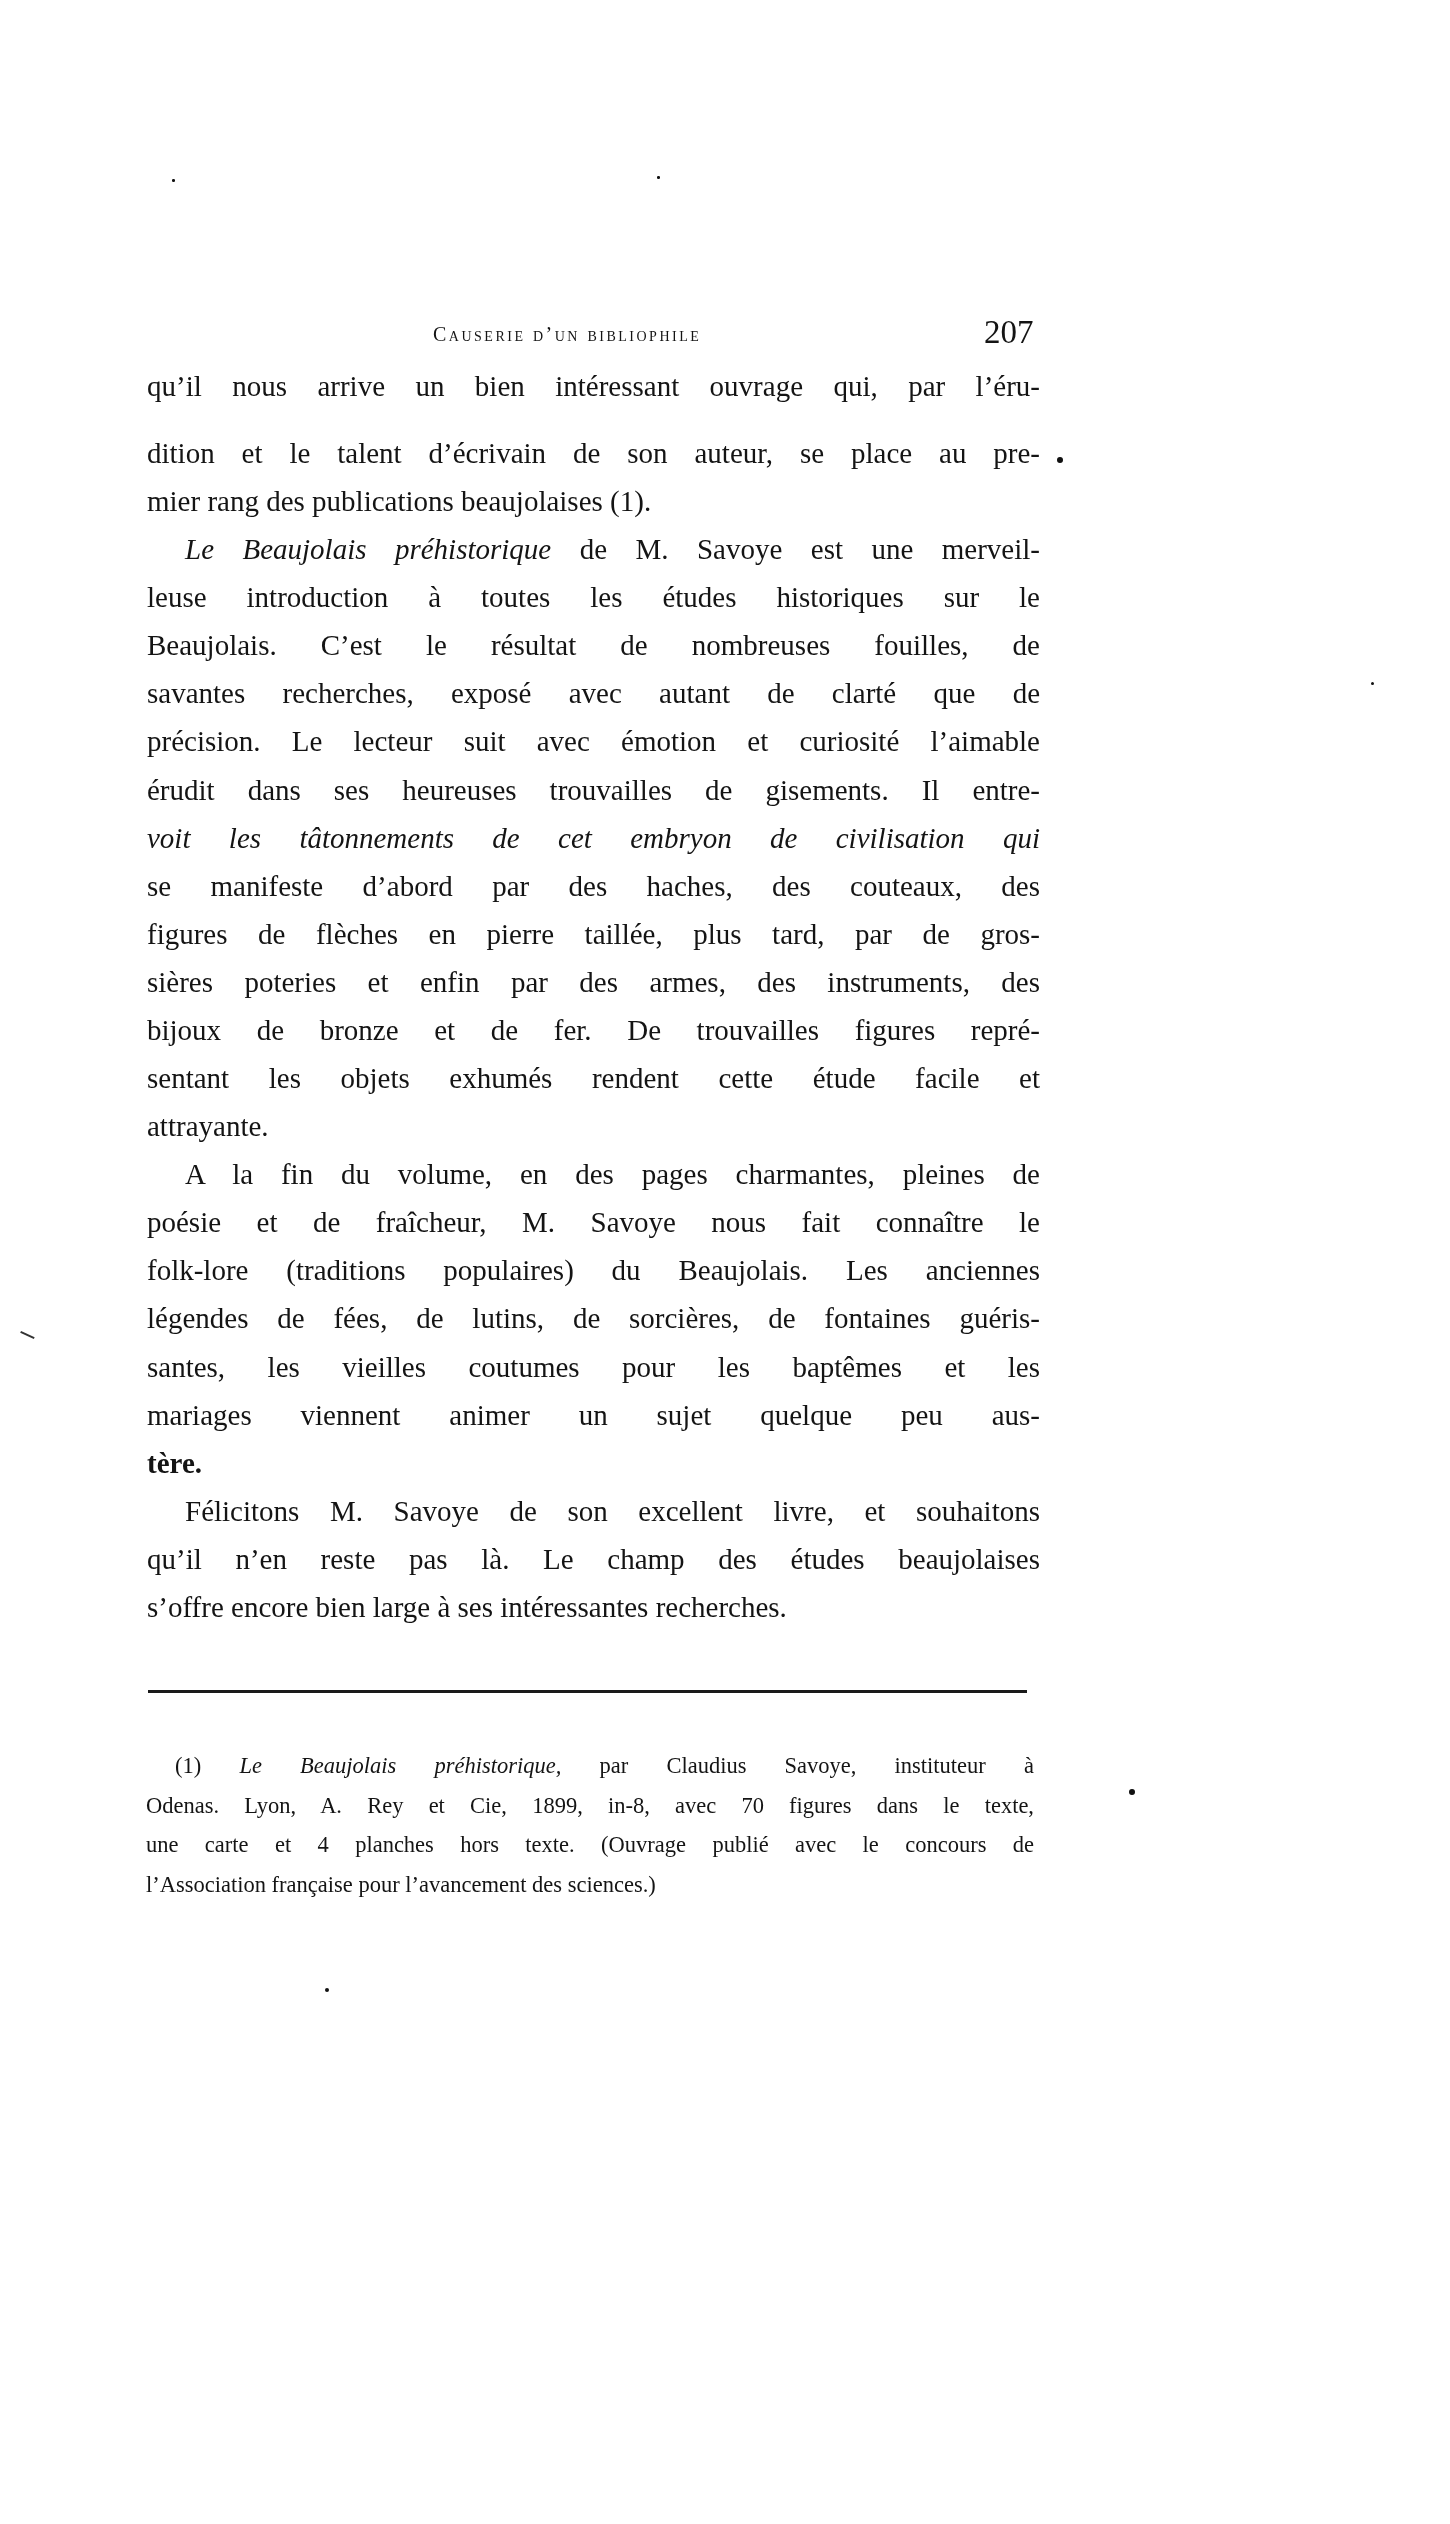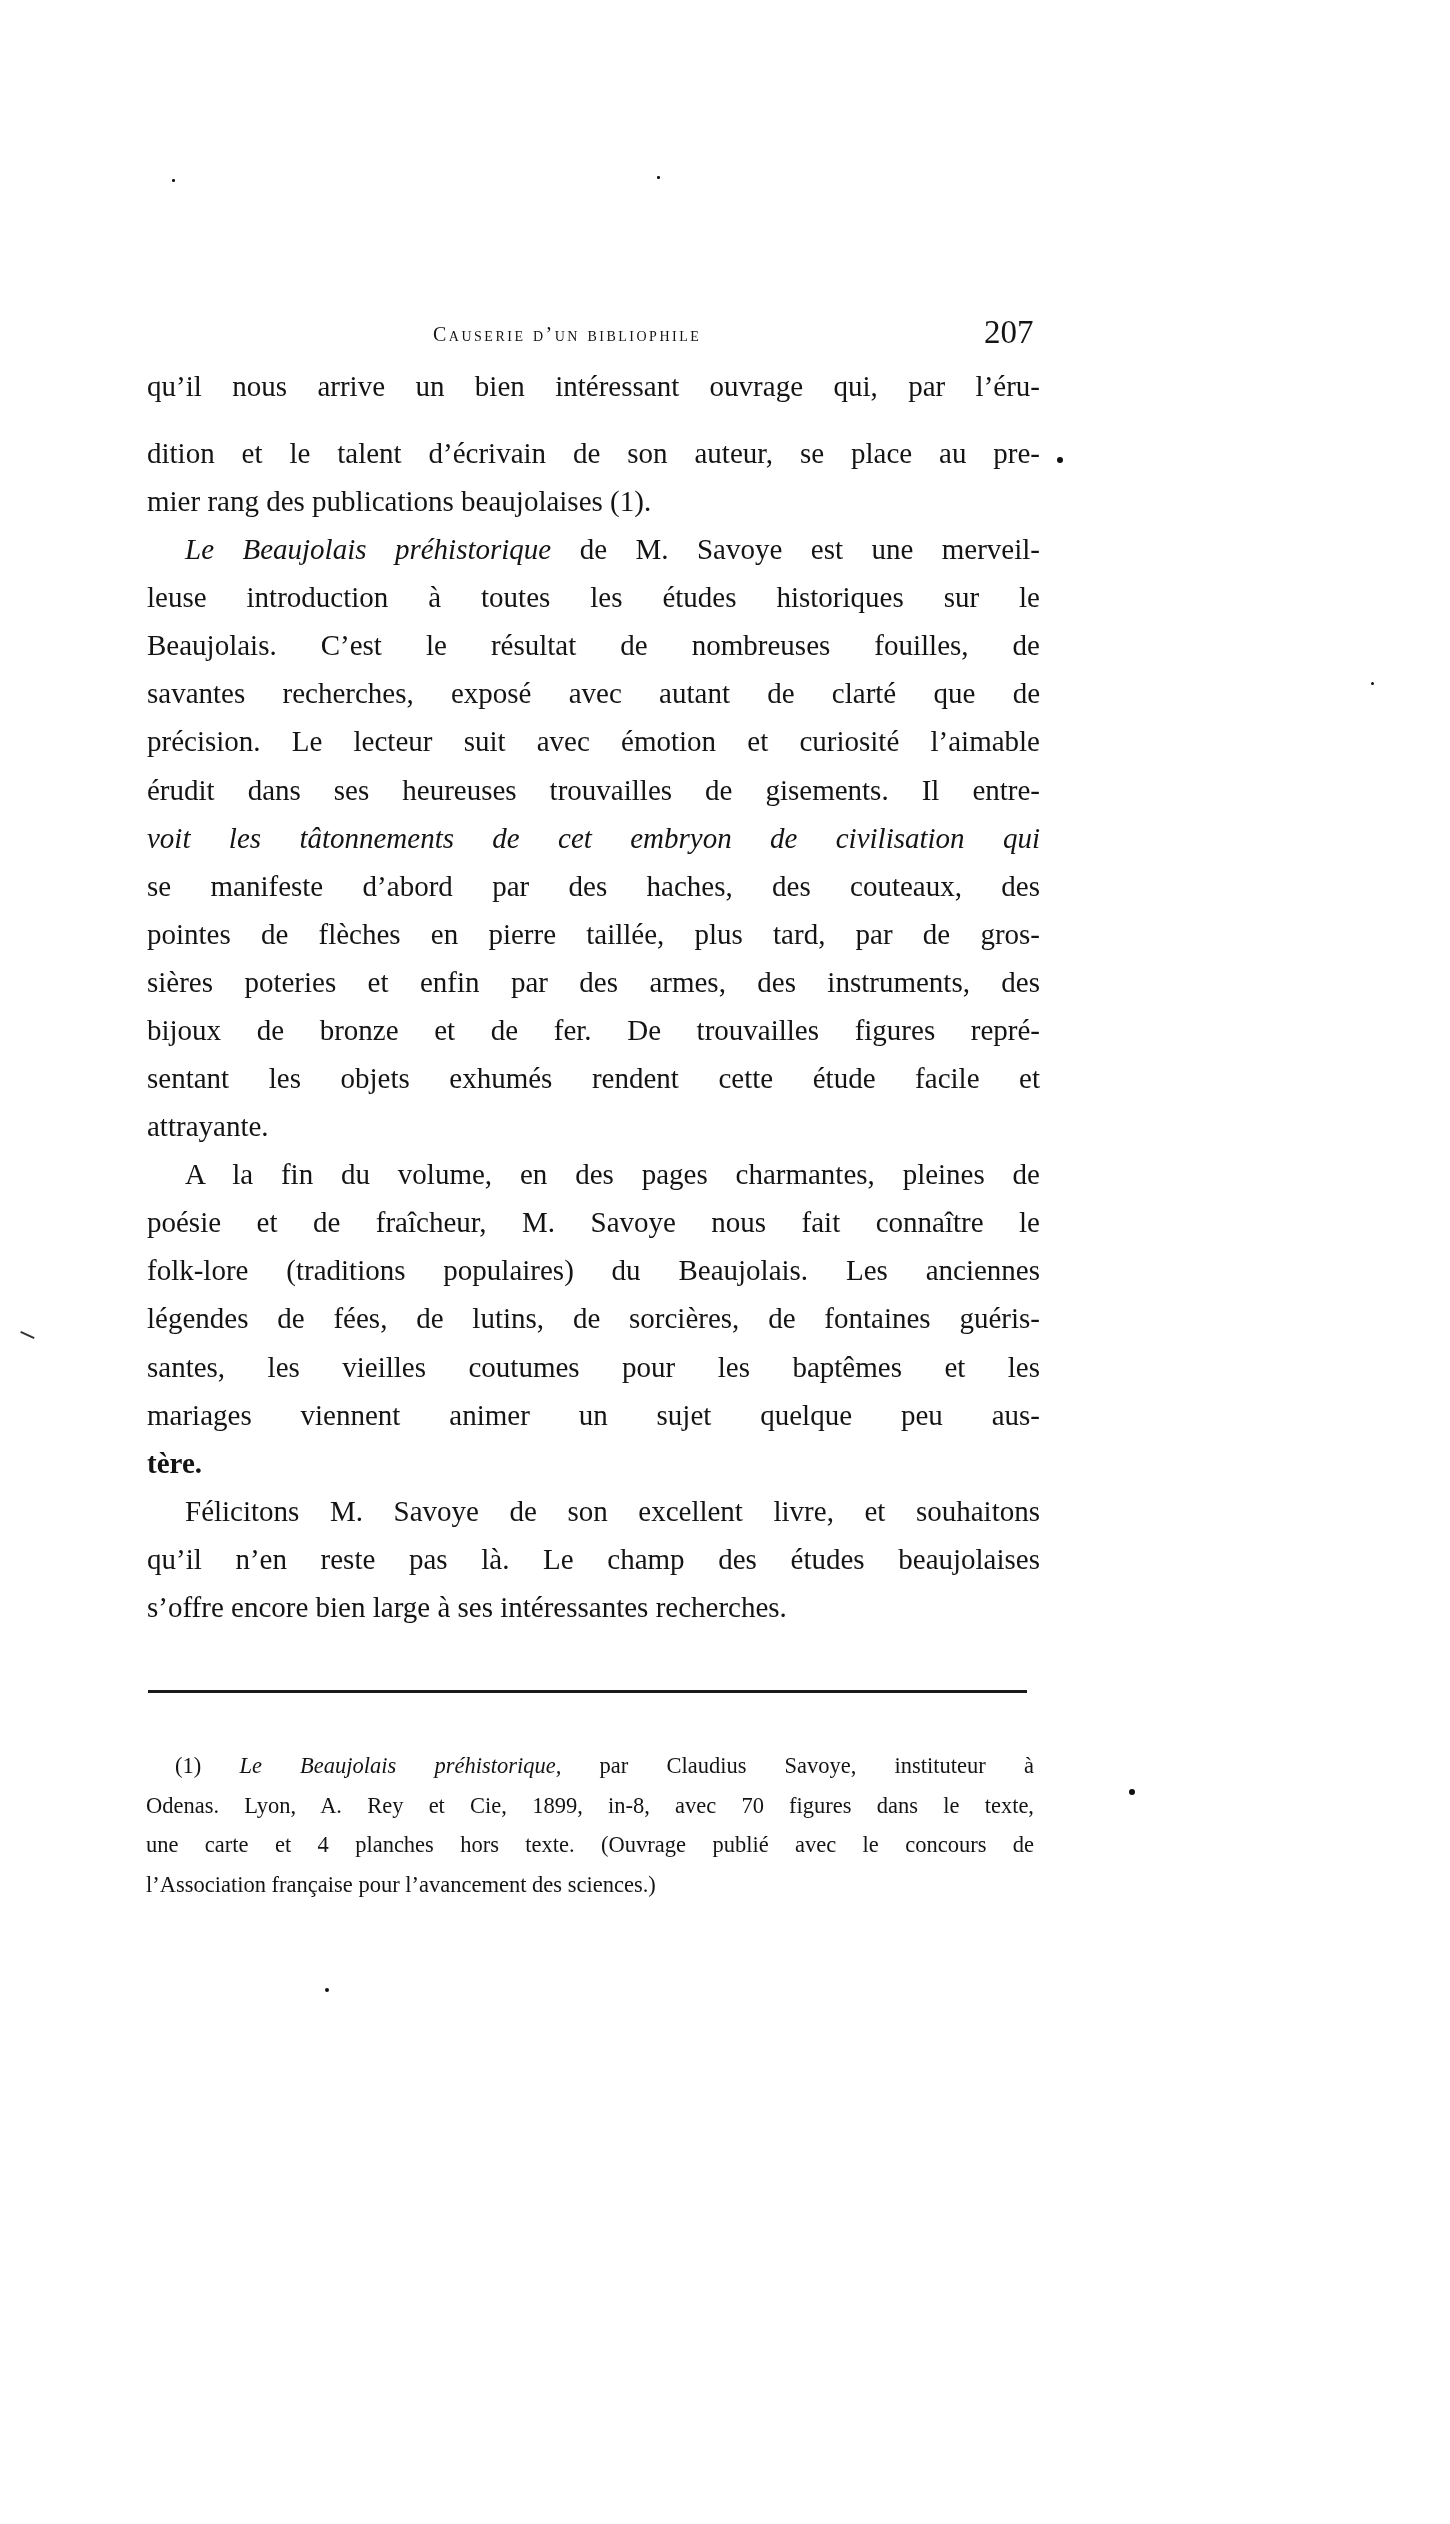--- a/index.html
+++ b/index.html
@@ -55,21 +55,21 @@
       <div class="line" style="top: 435px;"><span>dition et le talent d’écrivain de son auteur, se place au pre-</span></div>
       <div class="line last" style="top: 483px;"><span>mier rang des publications beaujolaises (1).</span></div>
       <div class="line indent" style="top: 531px;"><span class="it">Le Beaujolais préhistorique</span><span> de M. Savoye est une merveil-</span></div>
       <div class="line" style="top: 579px;"><span>leuse introduction à toutes les études historiques sur le</span></div>
       <div class="line" style="top: 627px;"><span>Beaujolais. C’est le résultat de nombreuses fouilles, de</span></div>
       <div class="line" style="top: 675px;"><span>savantes recherches, exposé avec autant de clarté que de</span></div>
       <div class="line" style="top: 723px;"><span>précision. Le lecteur suit avec émotion et curiosité l’aimable</span></div>
       <div class="line" style="top: 772px;"><span>érudit dans ses heureuses trouvailles de gisements. Il entre-</span></div>
       <div class="line" style="top: 820px; font-style: italic;"><span>voit les tâtonnements de cet embryon de civilisation qui</span></div>
       <div class="line" style="top: 868px;"><span>se manifeste d’abord par des haches, des couteaux, des</span></div>
-      <div class="line" style="top: 916px;"><span>pointes de flèches en pierre taillée, plus tard, par de gros-</span></div>
+      <div class="line" style="top: 916px;"><span>figures de flèches en pierre taillée, plus tard, par de gros-</span></div>
       <div class="line" style="top: 964px;"><span>sières poteries et enfin par des armes, des instruments, des</span></div>
       <div class="line" style="top: 1012px;"><span>bijoux de bronze et de fer. De trouvailles figures repré-</span></div>
       <div class="line" style="top: 1060px;"><span>sentant les objets exhumés rendent cette étude facile et</span></div>
       <div class="line last" style="top: 1108px;"><span>attrayante.</span></div>
       <div class="line indent" style="top: 1156px;"><span>A la fin du volume, en des pages charmantes, pleines de</span></div>
       <div class="line" style="top: 1204px;"><span>poésie et de fraîcheur, M. Savoye nous fait connaître le</span></div>
       <div class="line" style="top: 1252px;"><span>folk-lore (traditions populaires) du Beaujolais. Les anciennes</span></div>
       <div class="line" style="top: 1300px;"><span>légendes de fées, de lutins, de sorcières, de fontaines guéris-</span></div>
       <div class="line" style="top: 1349px;"><span>santes, les vieilles coutumes pour les baptêmes et les</span></div>
       <div class="line" style="top: 1397px;"><span>mariages viennent animer un sujet quelque peu aus-</span></div>

